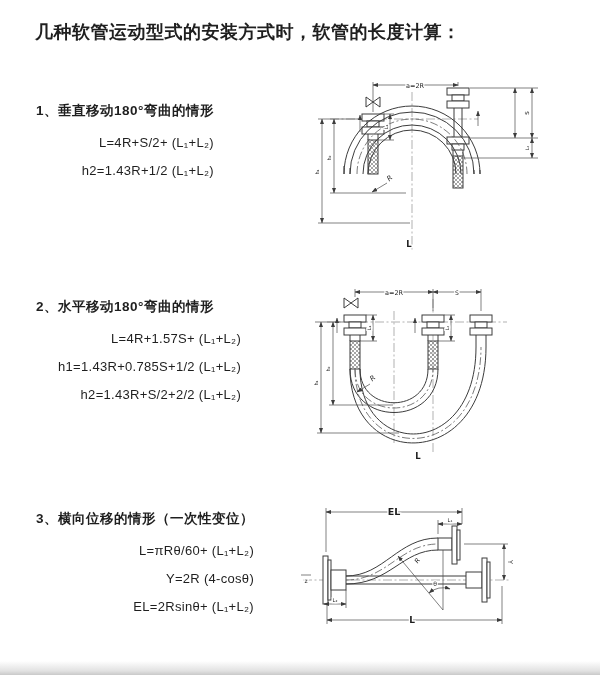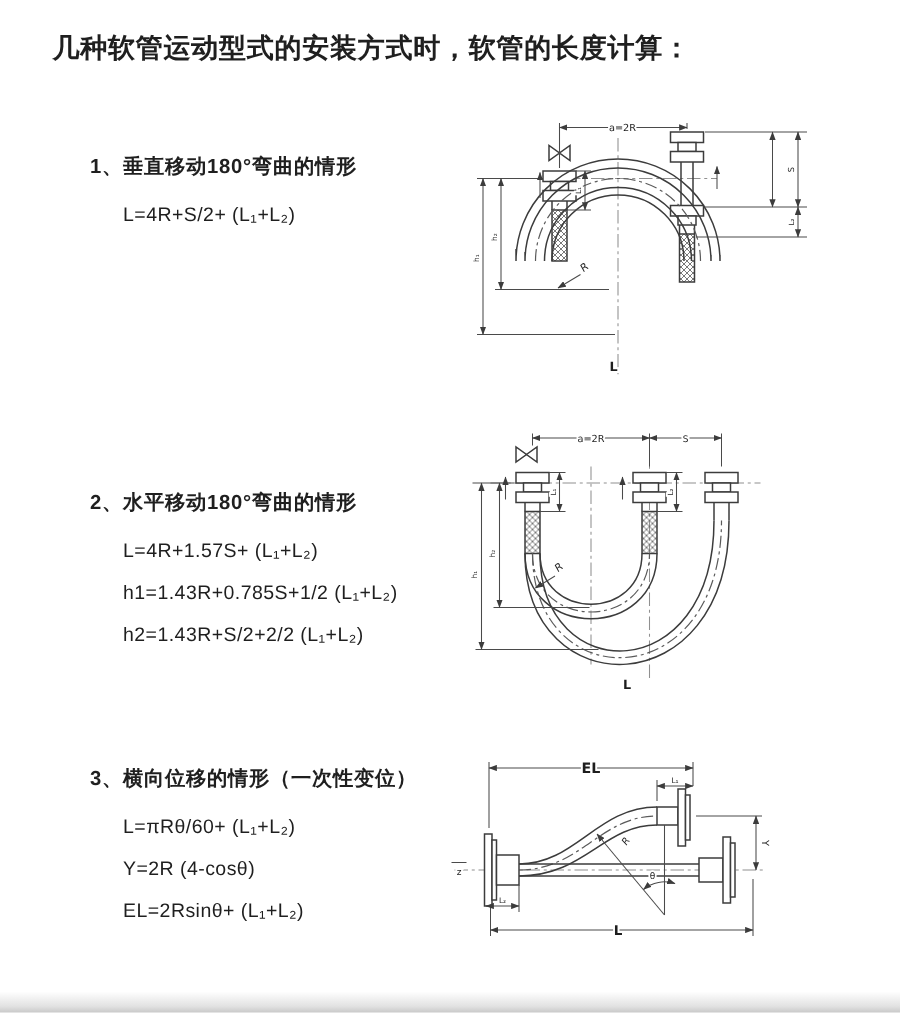--- a/index.html
+++ b/index.html
@@ -5,26 +5,26 @@
   html,body{margin:0;padding:0;}
   body{
     width:600px;height:675px;position:relative;background:#ffffff;
     font-family:"Liberation Sans","DejaVu Sans",sans-serif;color:#1f1f1f;
     overflow:hidden;
   }
   .page-title{
     position:absolute;left:35px;top:20px;font-size:18px;font-weight:bold;
     letter-spacing:0.5px;white-space:nowrap;
   }
-  .section{position:absolute;left:60px;}
+  .section{position:absolute;left:36px;}
   .sec-heading{font-size:13.5px;font-weight:bold;letter-spacing:0.5px;white-space:nowrap;}
-  .formulas{margin-top:9px;padding-left:22px;}
+  .formulas{margin-top:9px;padding-left:22px;text-align:right;}
   .formula{font-size:13px;line-height:28px;letter-spacing:0.3px;white-space:nowrap;}
   #sec1{top:102px;}
-  #sec2{top:298px;margin-top:28px;}
+  #sec2{top:298px;}
   #sec3{top:510px;}
   .dwg{position:absolute;}
   #dwg1{left:310px;top:66px;}
   #dwg2{left:307px;top:281px;}
   #dwg3{left:298px;top:498px;}
   svg text{font-family:"DejaVu Sans","Liberation Sans",sans-serif;}
   .s{stroke:#3c3c3c;fill:none;stroke-width:1;}
   .sf{stroke:#3c3c3c;fill:#ffffff;stroke-width:1;}
   .d{stroke:#4a4a4a;fill:none;stroke-width:0.7;}
   .c{stroke:#909090;fill:none;stroke-width:0.7;stroke-dasharray:9 2.5 2 2.5;}
@@ -37,20 +37,21 @@
 </style>
 </head>
 <body>
 
 <div class="page-title">几种软管运动型式的安装方式时，软管的长度计算：</div>
 
 <div class="section" id="sec1">
   <div class="sec-heading">1、垂直移动180°弯曲的情形</div>
   <div class="formulas">
     <div class="formula">L=4R+S/2+ (L₁+L₂)</div>
+    <div class="formula">h2=1.43R+1/2 (L₁+L₂)</div>
   </div>
 </div>
 
 <div class="section" id="sec2">
   <div class="sec-heading">2、水平移动180°弯曲的情形</div>
   <div class="formulas">
     <div class="formula">L=4R+1.57S+ (L₁+L₂)</div>
     <div class="formula">h1=1.43R+0.785S+1/2 (L₁+L₂)</div>
     <div class="formula">h2=1.43R+S/2+2/2 (L₁+L₂)</div>
   </div>

